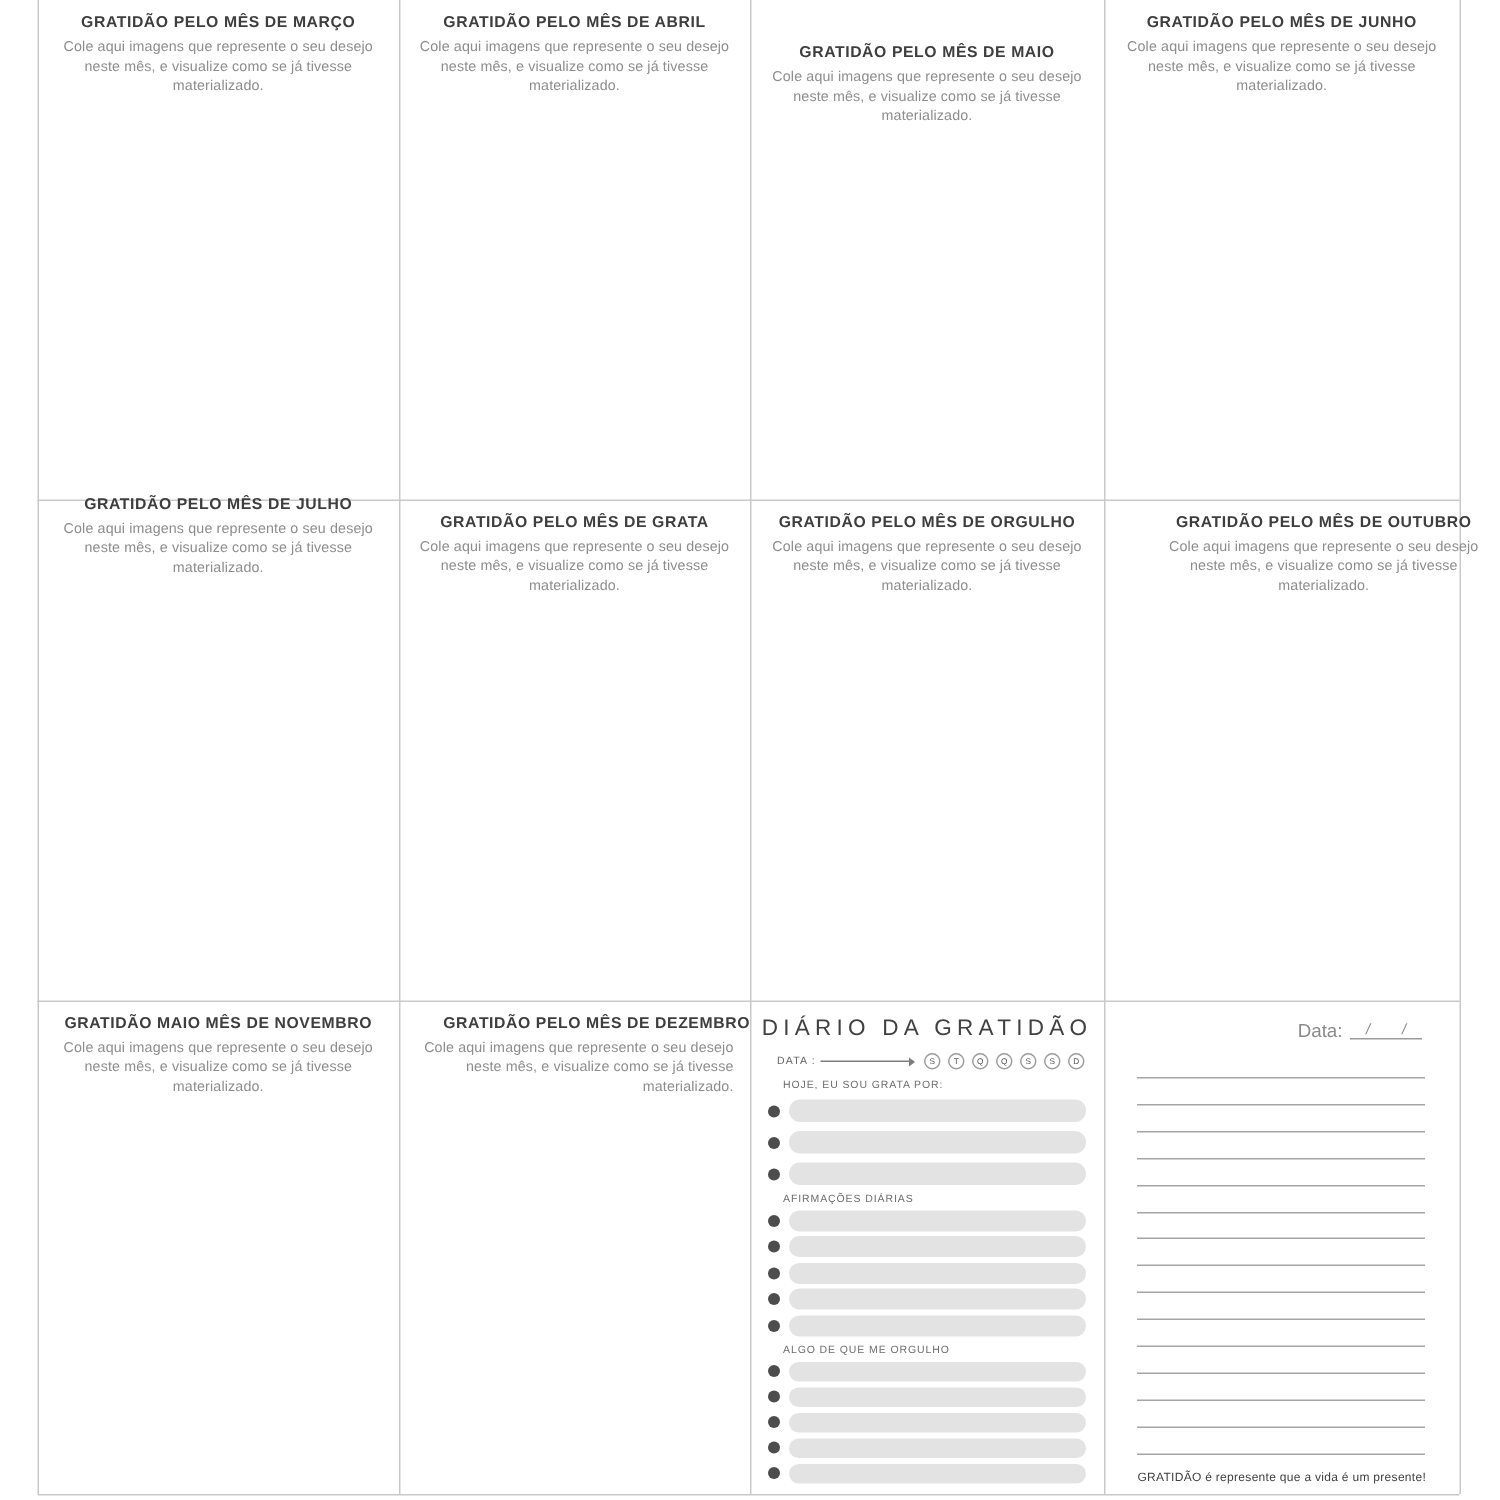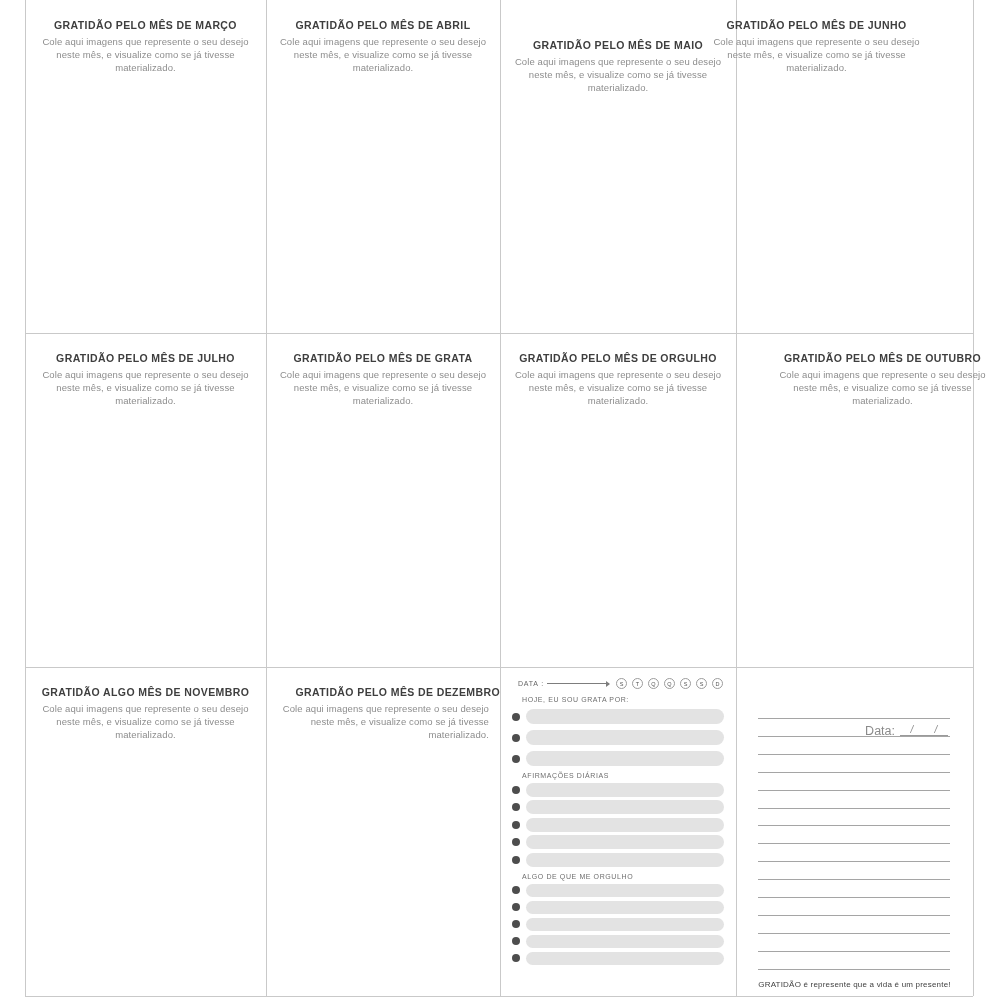--- a/index.html
+++ b/index.html
@@ -5,21 +5,21 @@
   html,body { margin:0; padding:0; background:#ffffff; }
   #canvas {
     position:relative; width:1000px; height:1000px; background:#ffffff;
     font-family:"Liberation Sans", sans-serif; overflow:hidden;
   }
   .gridline { position:absolute; background:var(--grid-line,#c9c9c9); }
   .gridline.v { width:1px; }
   .gridline.h { height:1px; }
 
   
-  .month-page { position:absolute; box-sizing:border-box; text-align:center; padding-top:19px; }
+  .month-page { position:absolute; box-sizing:border-box; text-align:center; padding-top:9px; }
   .month-title {
     font-size:10.5px; font-weight:bold; letter-spacing:0.4px;
     color:var(--heading-text,#3e3e3e); white-space:nowrap;
   }
   .month-sub {
     font-size:9.5px; color:var(--subtitle-text,#8d8d8d); line-height:13px;
     margin:4px auto 0; max-width:212px; letter-spacing:0.1px;
   }
 
   
@@ -43,21 +43,21 @@
   .sec-label { font-size:7px; letter-spacing:0.6px; color:#6e6e6e; margin:6px 0 0 22px; }
   .entry-row { display:flex; align-items:center; margin:6px 12px 0 12px; }
   .entry-row .dot { width:8px; height:8px; border-radius:50%; background:var(--bullet-dot,#4d4d4d); flex:none; }
   .entry-row .pill { flex:1; border-radius:8px; background:var(--pill-fill,#e3e3e3); margin-left:6px; height:15px; }
   .sec-s1 .entry-row { margin-top:6px; } .sec-s1 .pill { height:15px; }
   .sec-s2 .entry-row { margin-top:3.5px; } .sec-s2 .pill { height:14px; }
   .sec-s3 .entry-row { margin-top:4px; } .sec-s3 .pill { height:13px; }
 
   
   .notes-page { position:absolute; left:736px; top:667px; width:237px; height:329px; box-sizing:border-box; }
-  .notes-date { position:absolute; top:13px; right:25px; display:flex; align-items:flex-start; color:#8a8a8a;margin-top:44px; }
+  .notes-date { position:absolute; top:13px; right:25px; display:flex; align-items:center; color:#8a8a8a; }
   .notes-date-label { font-size:12.5px; }
   .notes-date-blank {
     width:48px; border-bottom:1px solid #9a9a9a; display:flex; justify-content:space-around;
     font-size:10px; font-style:italic; margin-left:5px; color:#8a8a8a;
   }
   .ruled { position:absolute; left:22px; right:23px; height:1px; background:var(--ruled-line,#a5a5a5); }
   .notes-footer {
     position:absolute; bottom:7px; left:0; right:0; text-align:center;
     font-size:8px; color:#3f3f3f; letter-spacing:0.2px; white-space:nowrap;
   }
@@ -82,51 +82,52 @@
         <div class="month-sub">Cole aqui imagens que represente o seu desejo neste mês, e visualize como se já tivesse materializado.</div>
       </div>
       <div class="month-page" style="left: 266px; top: 0px; width: 234px; height: 333px;">
         <div class="month-title">GRATIDÃO PELO MÊS DE ABRIL</div>
         <div class="month-sub">Cole aqui imagens que represente o seu desejo neste mês, e visualize como se já tivesse materializado.</div>
       </div>
       <div class="month-page" style="left: 500px; top: 0px; width: 236px; height: 333px; margin-top: 20px;">
         <div class="month-title">GRATIDÃO PELO MÊS DE MAIO</div>
         <div class="month-sub">Cole aqui imagens que represente o seu desejo neste mês, e visualize como se já tivesse materializado.</div>
       </div>
-      <div class="month-page" style="left: 698px; top: 0px; width: 237px; height: 333px;">
+      <div class="month-page" style="left: 736px; top: 0px; width: 237px; height: 333px;">
         <div class="month-title">GRATIDÃO PELO MÊS DE JUNHO</div>
         <div class="month-sub">Cole aqui imagens que represente o seu desejo neste mês, e visualize como se já tivesse materializado.</div>
       </div>
-      <div class="month-page" style="left: 25px; top: 333px; width: 241px; height: 334px;">
+      <div class="month-page" style="left: 25px; top: 321px; width: 241px; height: 334px;">
         <div class="month-title">GRATIDÃO PELO MÊS DE JULHO</div>
         <div class="month-sub">Cole aqui imagens que represente o seu desejo neste mês, e visualize como se já tivesse materializado.</div>
       </div>
       <div class="month-page" style="left: 266px; top: 333px; width: 234px; height: 334px;">
         <div class="month-title">GRATIDÃO PELO MÊS DE GRATA</div>
         <div class="month-sub">Cole aqui imagens que represente o seu desejo neste mês, e visualize como se já tivesse materializado.</div>
       </div>
       <div class="month-page" style="left: 500px; top: 333px; width: 236px; height: 334px;">
         <div class="month-title">GRATIDÃO PELO MÊS DE ORGULHO</div>
         <div class="month-sub">Cole aqui imagens que represente o seu desejo neste mês, e visualize como se já tivesse materializado.</div>
       </div>
       <div class="month-page" style="left: 764px; top: 333px; width: 237px; height: 334px;">
         <div class="month-title">GRATIDÃO PELO MÊS DE OUTUBRO</div>
         <div class="month-sub">Cole aqui imagens que represente o seu desejo neste mês, e visualize como se já tivesse materializado.</div>
       </div>
       <div class="month-page" style="left: 25px; top: 667px; width: 241px; height: 329px;">
-        <div class="month-title">GRATIDÃO ALGO MÊS DE NOVEMBRO</div>
+        <div class="month-title">GRATIDÃO MAIO MÊS DE NOVEMBRO</div>
         <div class="month-sub">Cole aqui imagens que represente o seu desejo neste mês, e visualize como se já tivesse materializado.</div>
       </div>
       <div class="month-page" style="left: 266px; top: 667px; width: 234px; height: 329px; text-align: right;">
         <div class="month-title">GRATIDÃO PELO MÊS DE DEZEMBRO</div>
         <div class="month-sub">Cole aqui imagens que represente o seu desejo neste mês, e visualize como se já tivesse materializado.</div>
       </div>
     </div>
 
   <div class="diary-page">
+    <div class="diary-title">DIÁRIO DA GRATIDÃO</div>
     <div class="date-row">
       <span class="date-label">DATA :</span>
       <span class="date-arrow"></span>
       <span class="weekdays" id="weekdays">
           <span class="wd">S</span>
           <span class="wd">T</span>
           <span class="wd">Q</span>
           <span class="wd">Q</span>
           <span class="wd">S</span>
           <span class="wd">S</span>

